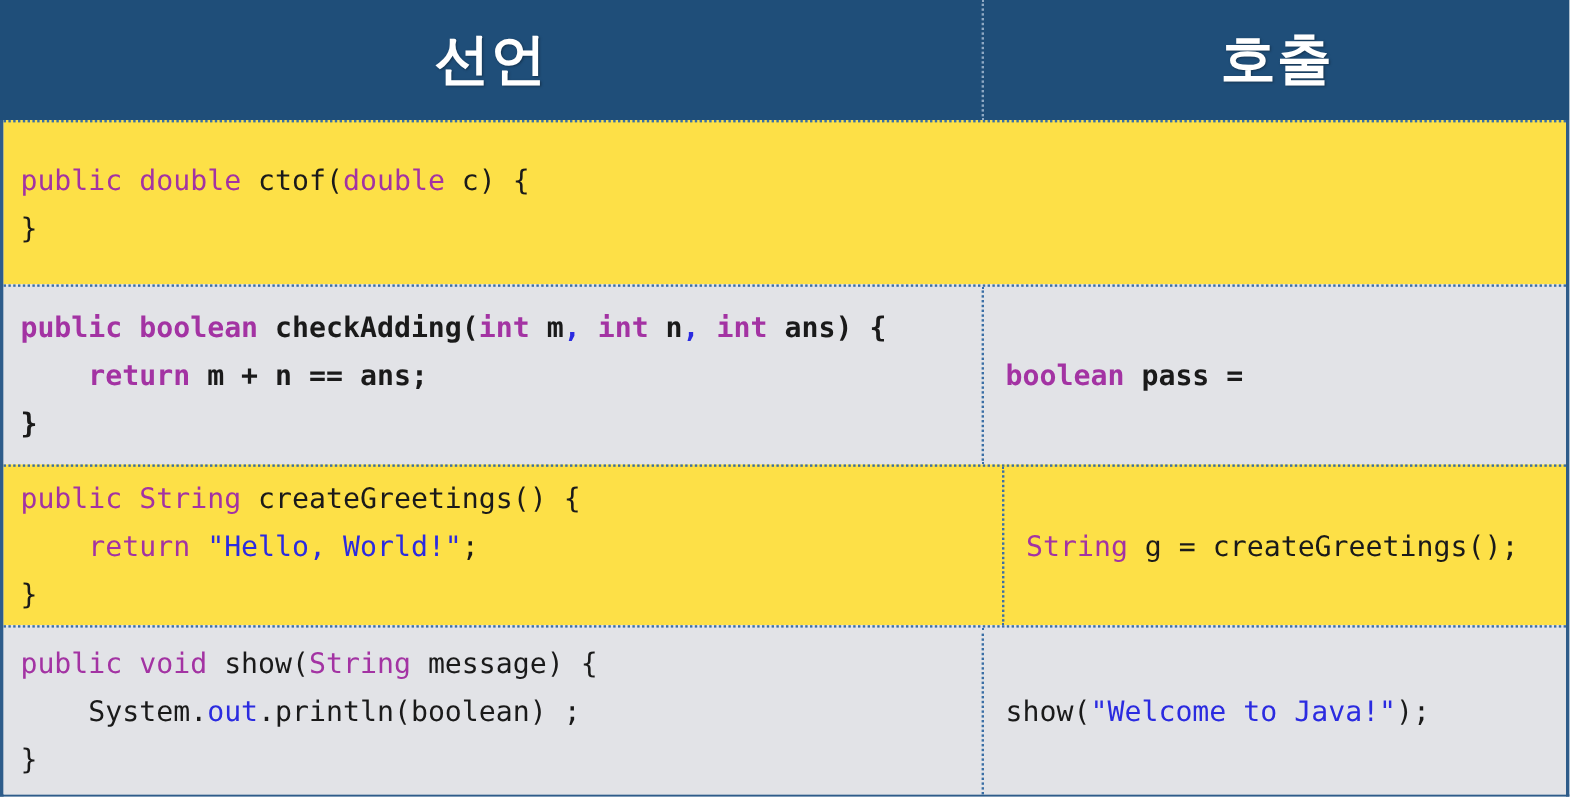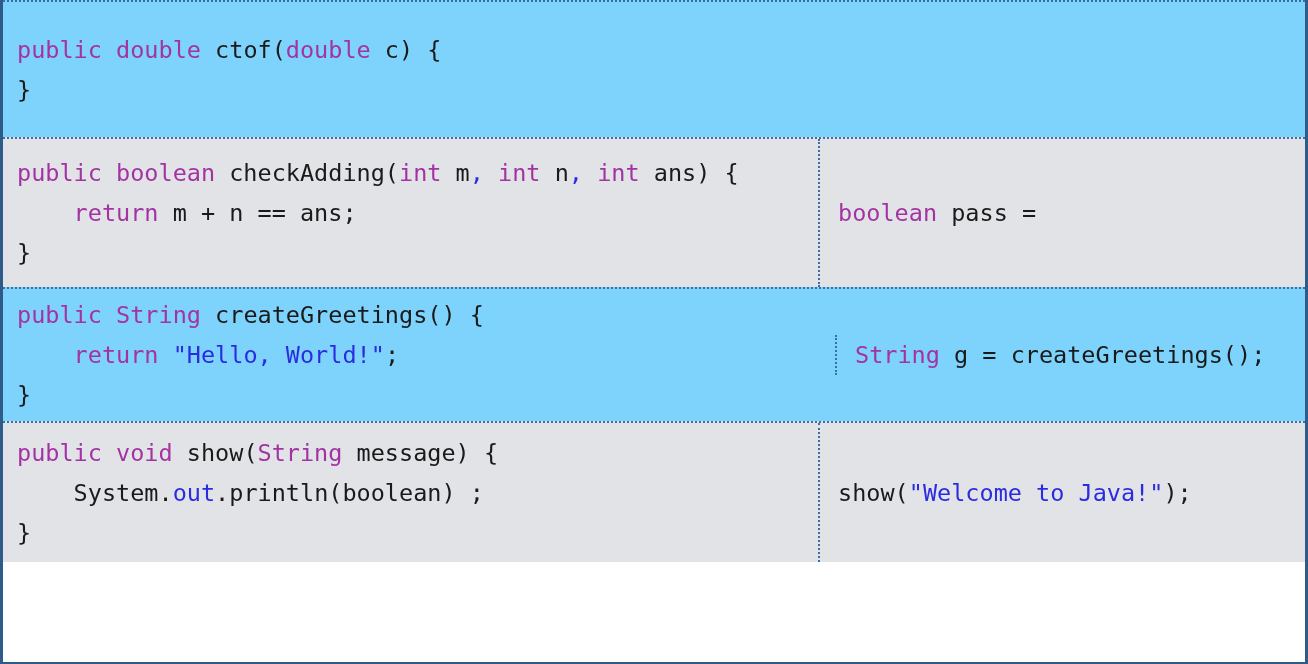--- a/index.html
+++ b/index.html
@@ -43,25 +43,25 @@
     border-right:3px solid #2E5C8A;
     border-bottom:2px solid #2E5C8A;
     box-sizing:border-box;
   }
   .tr{
     display:flex;
     box-sizing:border-box;
     border-top:2px dotted #3a6ea5;
   }
   .tr.r0{flex:0 0 137px;}
-  .tr.r1{flex:0 0 150px;}
+  .tr.r1{flex:0 0 150px;font-weight:bold;}
   .tr.r2{flex:0 0 134px;gap:17px;}
   .tr.r3{flex:0 0 141px;}
   .tr.shade{background:#E2E3E7;}
-  .tr.plain{background:#7dd3fc;align-items:center;}
+  .tr.plain{background:#fde047;}
   .td{
     box-sizing:border-box;
     display:flex;flex-direction:column;justify-content:center;
     padding:0 0 0 14px;
     font-size:23.5px;
     line-height:40px;
     color:#1a1a1a;
     white-space:pre;
     overflow:hidden;
   }
@@ -74,20 +74,28 @@
   .code-line{white-space:pre;}
   .kw{color:#A333A3;}
   .st{color:#2B2BE0;}
   .pl{color:#1a1a1a;}
 </style>
 </head>
 <body>
 
 <div class="table-wrap">
 
+  <div class="thead">
+    <div class="th left">
+      <span>선언</span>
+    </div>
+    <div class="th right">
+      <span>호출</span>
+    </div>
+  </div>
 
   <div class="tbody">
       <div class="tr r0 plain">
         <div class="td decl"><div class="code-line"><span class="kw">public double</span><span class="pl"> ctof(</span><span class="kw">double</span><span class="pl"> c) {</span></div><div class="code-line"><span class="pl">}</span></div></div>
       </div>
       <div class="tr r1 shade">
         <div class="td decl"><div class="code-line"><span class="kw">public boolean</span><span class="pl"> checkAdding(</span><span class="kw">int</span><span class="pl"> m</span><span class="st">,</span><span class="pl"> </span><span class="kw">int</span><span class="pl"> n</span><span class="st">,</span><span class="pl"> </span><span class="kw">int</span><span class="pl"> ans) {</span></div><div class="code-line"><span class="pl">    </span><span class="kw">return</span><span class="pl"> m + n == ans;</span></div><div class="code-line"><span class="pl">}</span></div></div>
         <div class="td call"><div class="code-line"><span class="kw">boolean</span><span class="pl"> pass =</span></div></div>
       </div>
       <div class="tr r2 plain">

